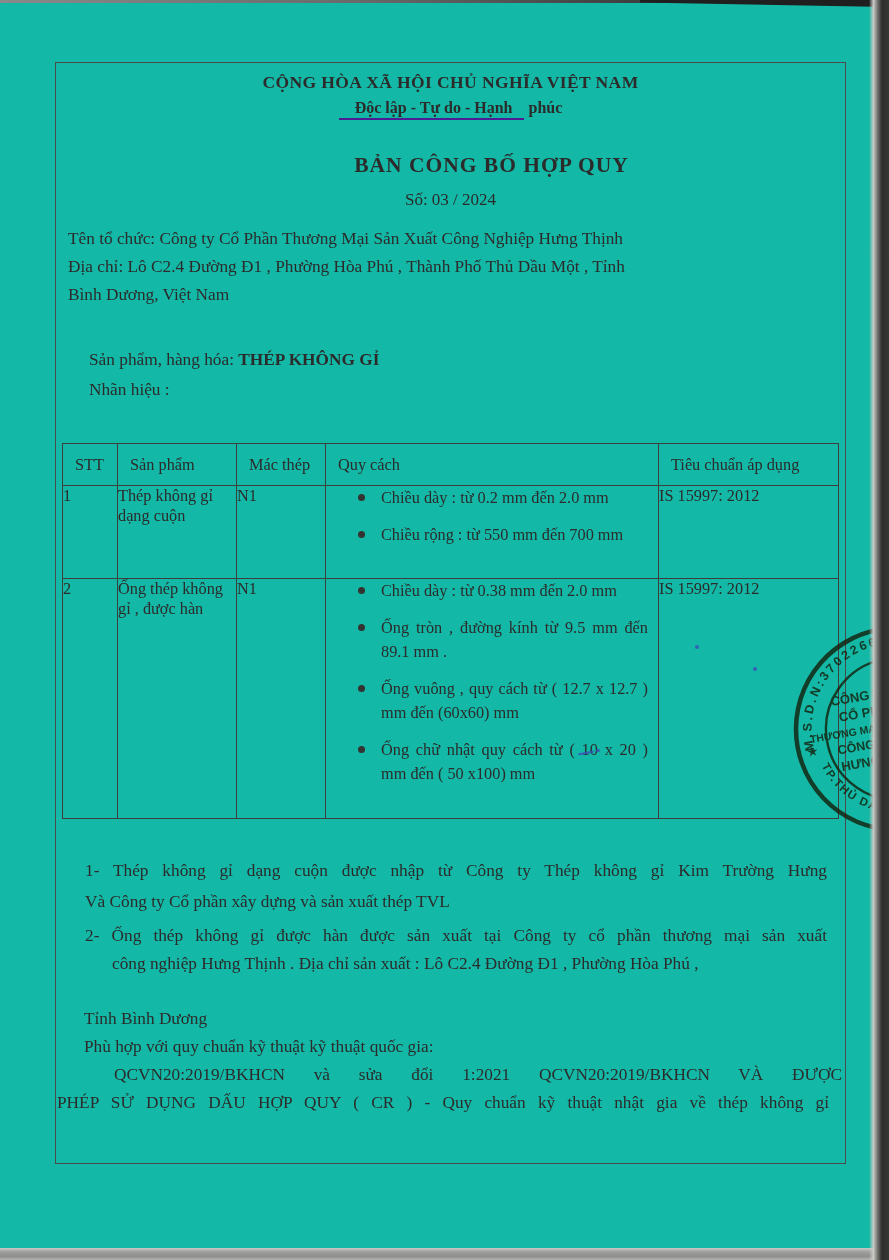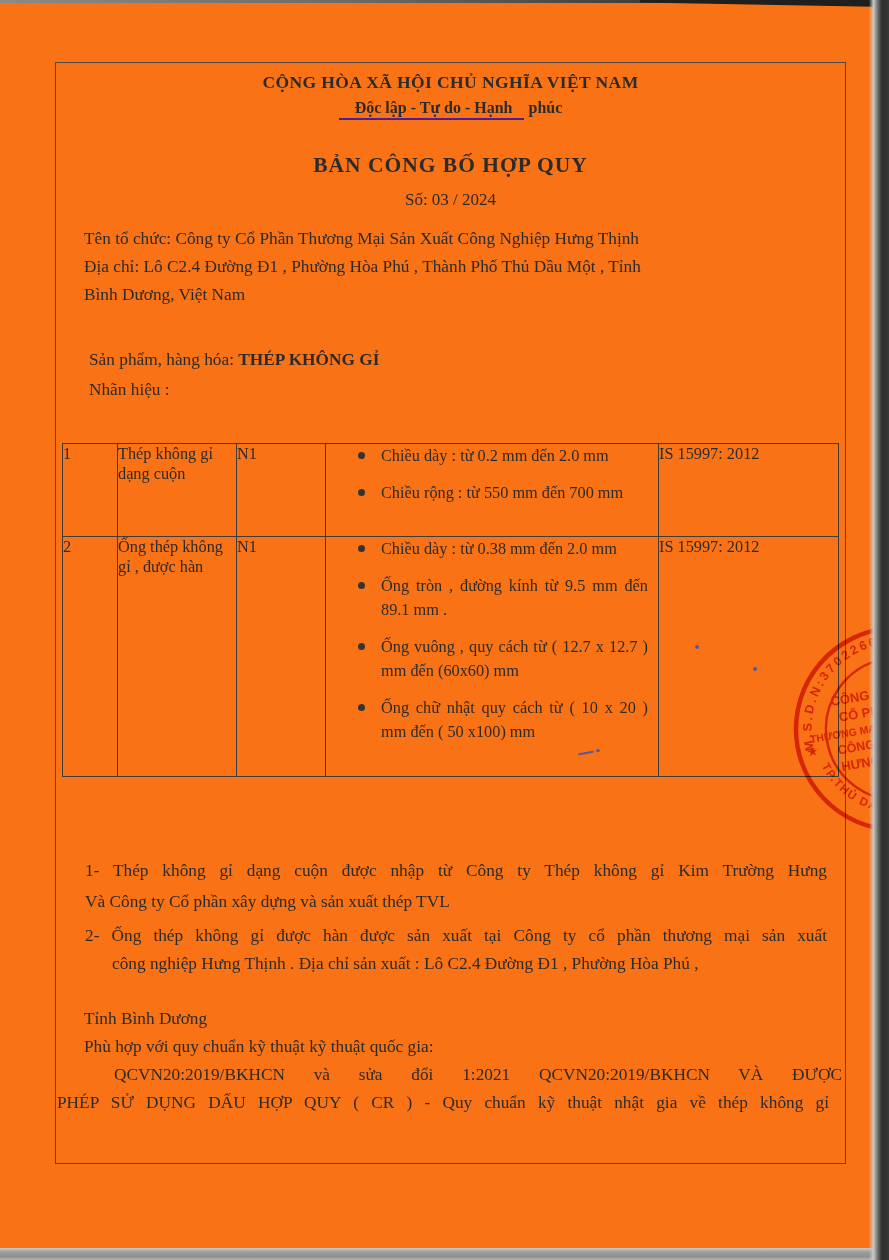--- a/index.html
+++ b/index.html
@@ -1,41 +1,41 @@
 <!DOCTYPE html>
 <html><head>
 <meta charset="utf-8">
 <style>
   html,body{margin:0;padding:0;background:#e8e8e6;}
   .page{
     position:relative;width:889px;height:1260px;margin:0 auto;
-    background:#f97316;overflow:hidden;
+    background:#14b8a6;overflow:hidden;
     font-family:"Liberation Serif","DejaVu Serif",serif;color:#2b2b2b;
   }
   
   .scan-top-line{position:absolute;left:0;top:0;width:889px;height:3px;
     background:linear-gradient(90deg,#8a8a8a 0%,#6a6a6a 40%,#3a3a3a 75%,#1d1d1d 100%);}
   .scan-top-wedge{position:absolute;left:640px;top:0;width:249px;height:7px;background:#1f1f1f;
     clip-path:polygon(0 0,100% 0,100% 100%,0 35%);}
   .scan-right-band{position:absolute;top:0;left:869px;width:20px;height:1260px;z-index:30;
     background:linear-gradient(90deg,rgba(190,190,188,0) 0%,#c9c9c6 22%,#6b6b69 45%,#2e2e2d 65%,#383837 100%);}
   .scan-bottom-band{position:absolute;left:0;top:1248px;width:889px;height:12px;z-index:29;
     background:linear-gradient(180deg,#c9c9c7 0%,#9d9d9b 35%,#8f8f8d 70%,#b4b4b2 100%);}
   
   .doc-border{position:absolute;left:55px;top:62px;width:789px;height:1100px;
     border:1.6px solid #4a4a48;}
   
   .center-line{position:absolute;left:55px;width:791px;text-align:center;}
   .national-title{top:72px;font-size:17.5px;font-weight:bold;letter-spacing:.4px;}
   .motto{top:99px;font-size:16px;font-weight:bold;}
   .motto .u{border-bottom:2px solid #4c1d95;padding:0 12px 2px 16px;text-align:center;}
-  .doc-title{top:153px;font-size:21.5px;font-weight:bold;letter-spacing:1px;}
+  .doc-title{top:153px;font-size:21.5px;font-weight:bold;letter-spacing:1px;padding-left:41px;}
   .doc-number{top:190px;font-size:17px;}
   
-  .bodyline{position:absolute;left:84px;width:744px;font-size:17.3px;line-height:26px;}
+  .bodyline{position:absolute;left:68px;width:744px;font-size:17.3px;line-height:26px;}
   
   table.spec{position:absolute;left:62px;top:443px;width:776px;border-collapse:collapse;
     table-layout:fixed;font-size:16.3px;}
   table.spec td,table.spec th{border:1.4px solid #3d3d3b;vertical-align:top;
     font-weight:normal;text-align:left;padding:0;}
   table.spec th{height:41px;vertical-align:middle;padding-left:12px;}
   th.c-stt,td.c-stt{text-align:center;padding-left:0;}
   td.c-stt{padding-top:11px;}
   td.c-sp{padding:10px 9px 0 12px;text-align:justify;}
   td.c-mt{text-align:center;padding-top:11px;}
@@ -84,20 +84,27 @@
 
   <table class="spec">
     <colgroup>
       <col style="width:55px">
         <col style="width:119px">
         <col style="width:89px">
       <col style="width:333px">
         <col style="width:180px">
     </colgroup>
     <tbody>
+        <tr>
+      <th class="c-stt">STT</th>
+      <th>Sản phẩm</th>
+      <th>Mác thép</th>
+      <th>Quy cách</th>
+      <th>Tiêu chuẩn áp dụng</th>
+    </tr>
     <tr class="r1">
       <td class="c-stt">1</td>
       <td class="c-sp">Thép không gỉ dạng cuộn</td>
       <td class="c-mt">N1</td>
       <td class="c-qc">
         <div class="qc-item">
           <span class="qc-dot"></span>
           <span class="qc-text">Chiều dày : từ 0.2 mm đến 2.0 mm</span>
         </div>
         <div class="qc-item">

